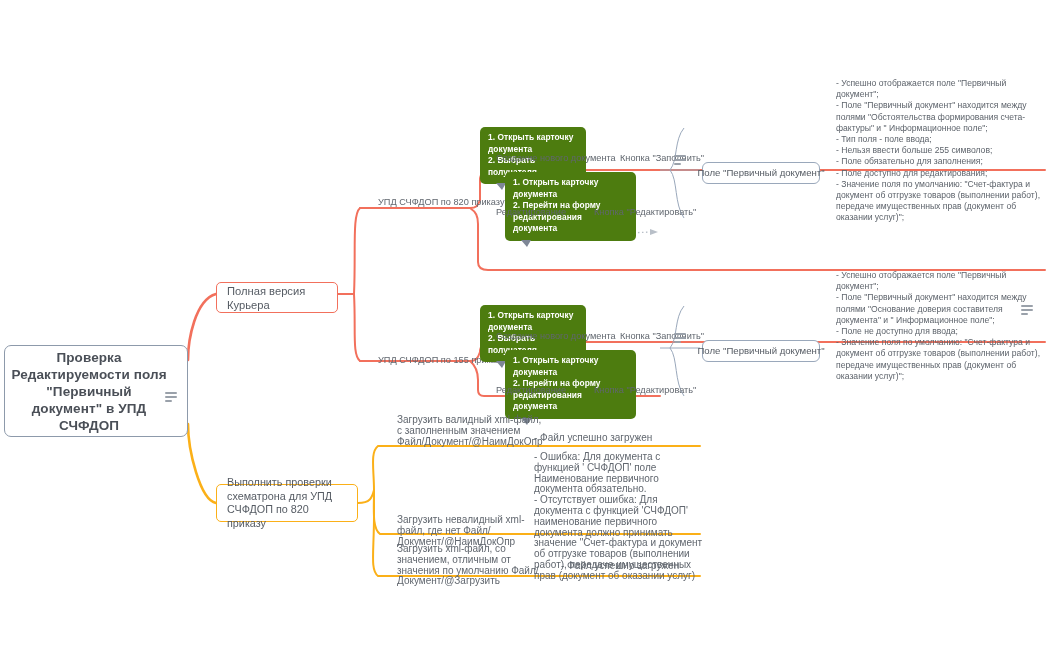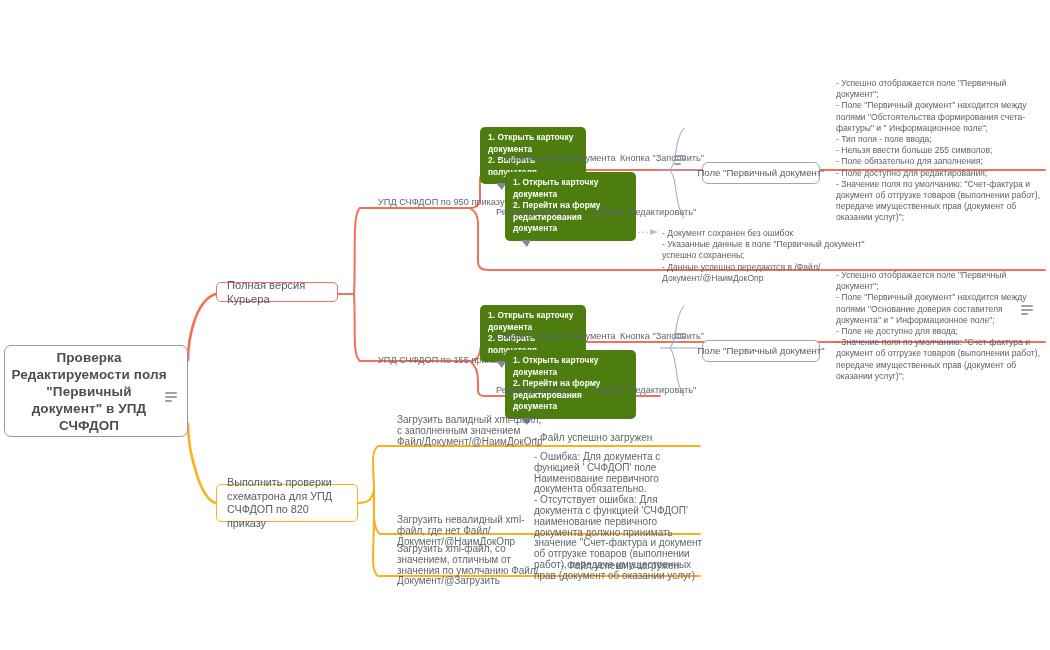--- a/index.html
+++ b/index.html
@@ -72,21 +72,21 @@
     background: #ffffff;
     display: flex;
     align-items: center;
     padding: 6px 10px;
   }
   .pill-red { border: 1.4px solid #f2705c; }
   .pill-yellow { border: 1.4px solid #fbb018; }
   .pill-blue { border: 1px solid #9aa8bb; border-radius: 6px; }
   .pill span { font-size: 11px; line-height: 14px; color: #555b63; }
 
-  .n-polnaya { left: 216px; top: 282px; width: 122px; height: 20px; justify-content: center; }
+  .n-polnaya { left: 216px; top: 282px; width: 122px; height: 31px; justify-content: center; }
   .n-polnaya span { font-size: 11.2px; }
 
   .n-vypolnit { left: 216px; top: 484px; width: 142px; height: 38px; }
   .n-vypolnit span { font-size: 10.8px; line-height: 13.5px; }
 
   .n-pole-1 { left: 702px; top: 162px; width: 118px; height: 22px; justify-content: center; }
   .n-pole-2 { left: 702px; top: 340px; width: 118px; height: 22px; justify-content: center; }
   .n-pole-1 span, .n-pole-2 span { font-size: 9.6px; white-space: nowrap; }
 
   
@@ -182,21 +182,21 @@
       <i></i>
         <i></i>
         <i></i>
     </div>
   </div>
 
   <div class="node pill pill-red n-polnaya">
     <span>Полная версия Курьера</span>
   </div>
 
-  <div class="lbl" style="left:362px; top:197px; width:130px;">УПД СЧФДОП по 950 приказу</div>
+  <div class="lbl" style="left:362px; top:197px; width:130px;">УПД СЧФДОП по 820 приказу</div>
 
   <div class="callout" style="left:480px; top:127px; width:106px;">1. Открыть карточку документа
 2. Выбрать получателя</div>
   <div class="lbl" style="left:480px; top:153px; width:140px;">Создание нового документа</div>
   <div class="lbl" style="left:604px; top:153px; width:100px;">Кнопка "Заполнить"</div>
   <div class="note-glyph" style="left:674px; top:155px;">
     <i></i>
       <i></i>
       <i></i>
   </div>
@@ -211,23 +211,20 @@
   </div>
 
   <div class="ann" style="left:836px; top:78px; width:212px;">- Успешно отображается поле "Первичный документ";
 - Поле "Первичный документ" находится между полями "Обстоятельства формирования счета-фактуры" и " Информационное поле";
 - Тип поля - поле ввода;
 - Нельзя ввести больше 255 символов;
 - Поле обязательно для заполнения;
 - Поле доступно для редактирования;
 - Значение поля по умолчанию: "Счет-фактура и документ об отгрузке товаров (выполнении работ), передаче имущественных прав (документ об оказании услуг)";</div>
 
-  <div class="ann" style="left:662px; top:228px; width:222px;">- Документ сохранен без ошибок
-- Указанные данные в поле "Первичный документ" успешно сохранены;
-- Данные успешно передаются в /Файл/Документ/@НаимДокОпр</div>
 
   <div class="lbl" style="left:362px; top:355px; width:130px;">УПД СЧФДОП по 155 приказу</div>
 
   <div class="callout" style="left:480px; top:305px; width:106px;">1. Открыть карточку документа
 2. Выбрать получателя</div>
   <div class="lbl" style="left:480px; top:331px; width:140px;">Создание нового документа</div>
   <div class="lbl" style="left:604px; top:331px; width:100px;">Кнопка "Заполнить"</div>
   <div class="note-glyph" style="left:674px; top:333px;">
     <i></i>
       <i></i>

